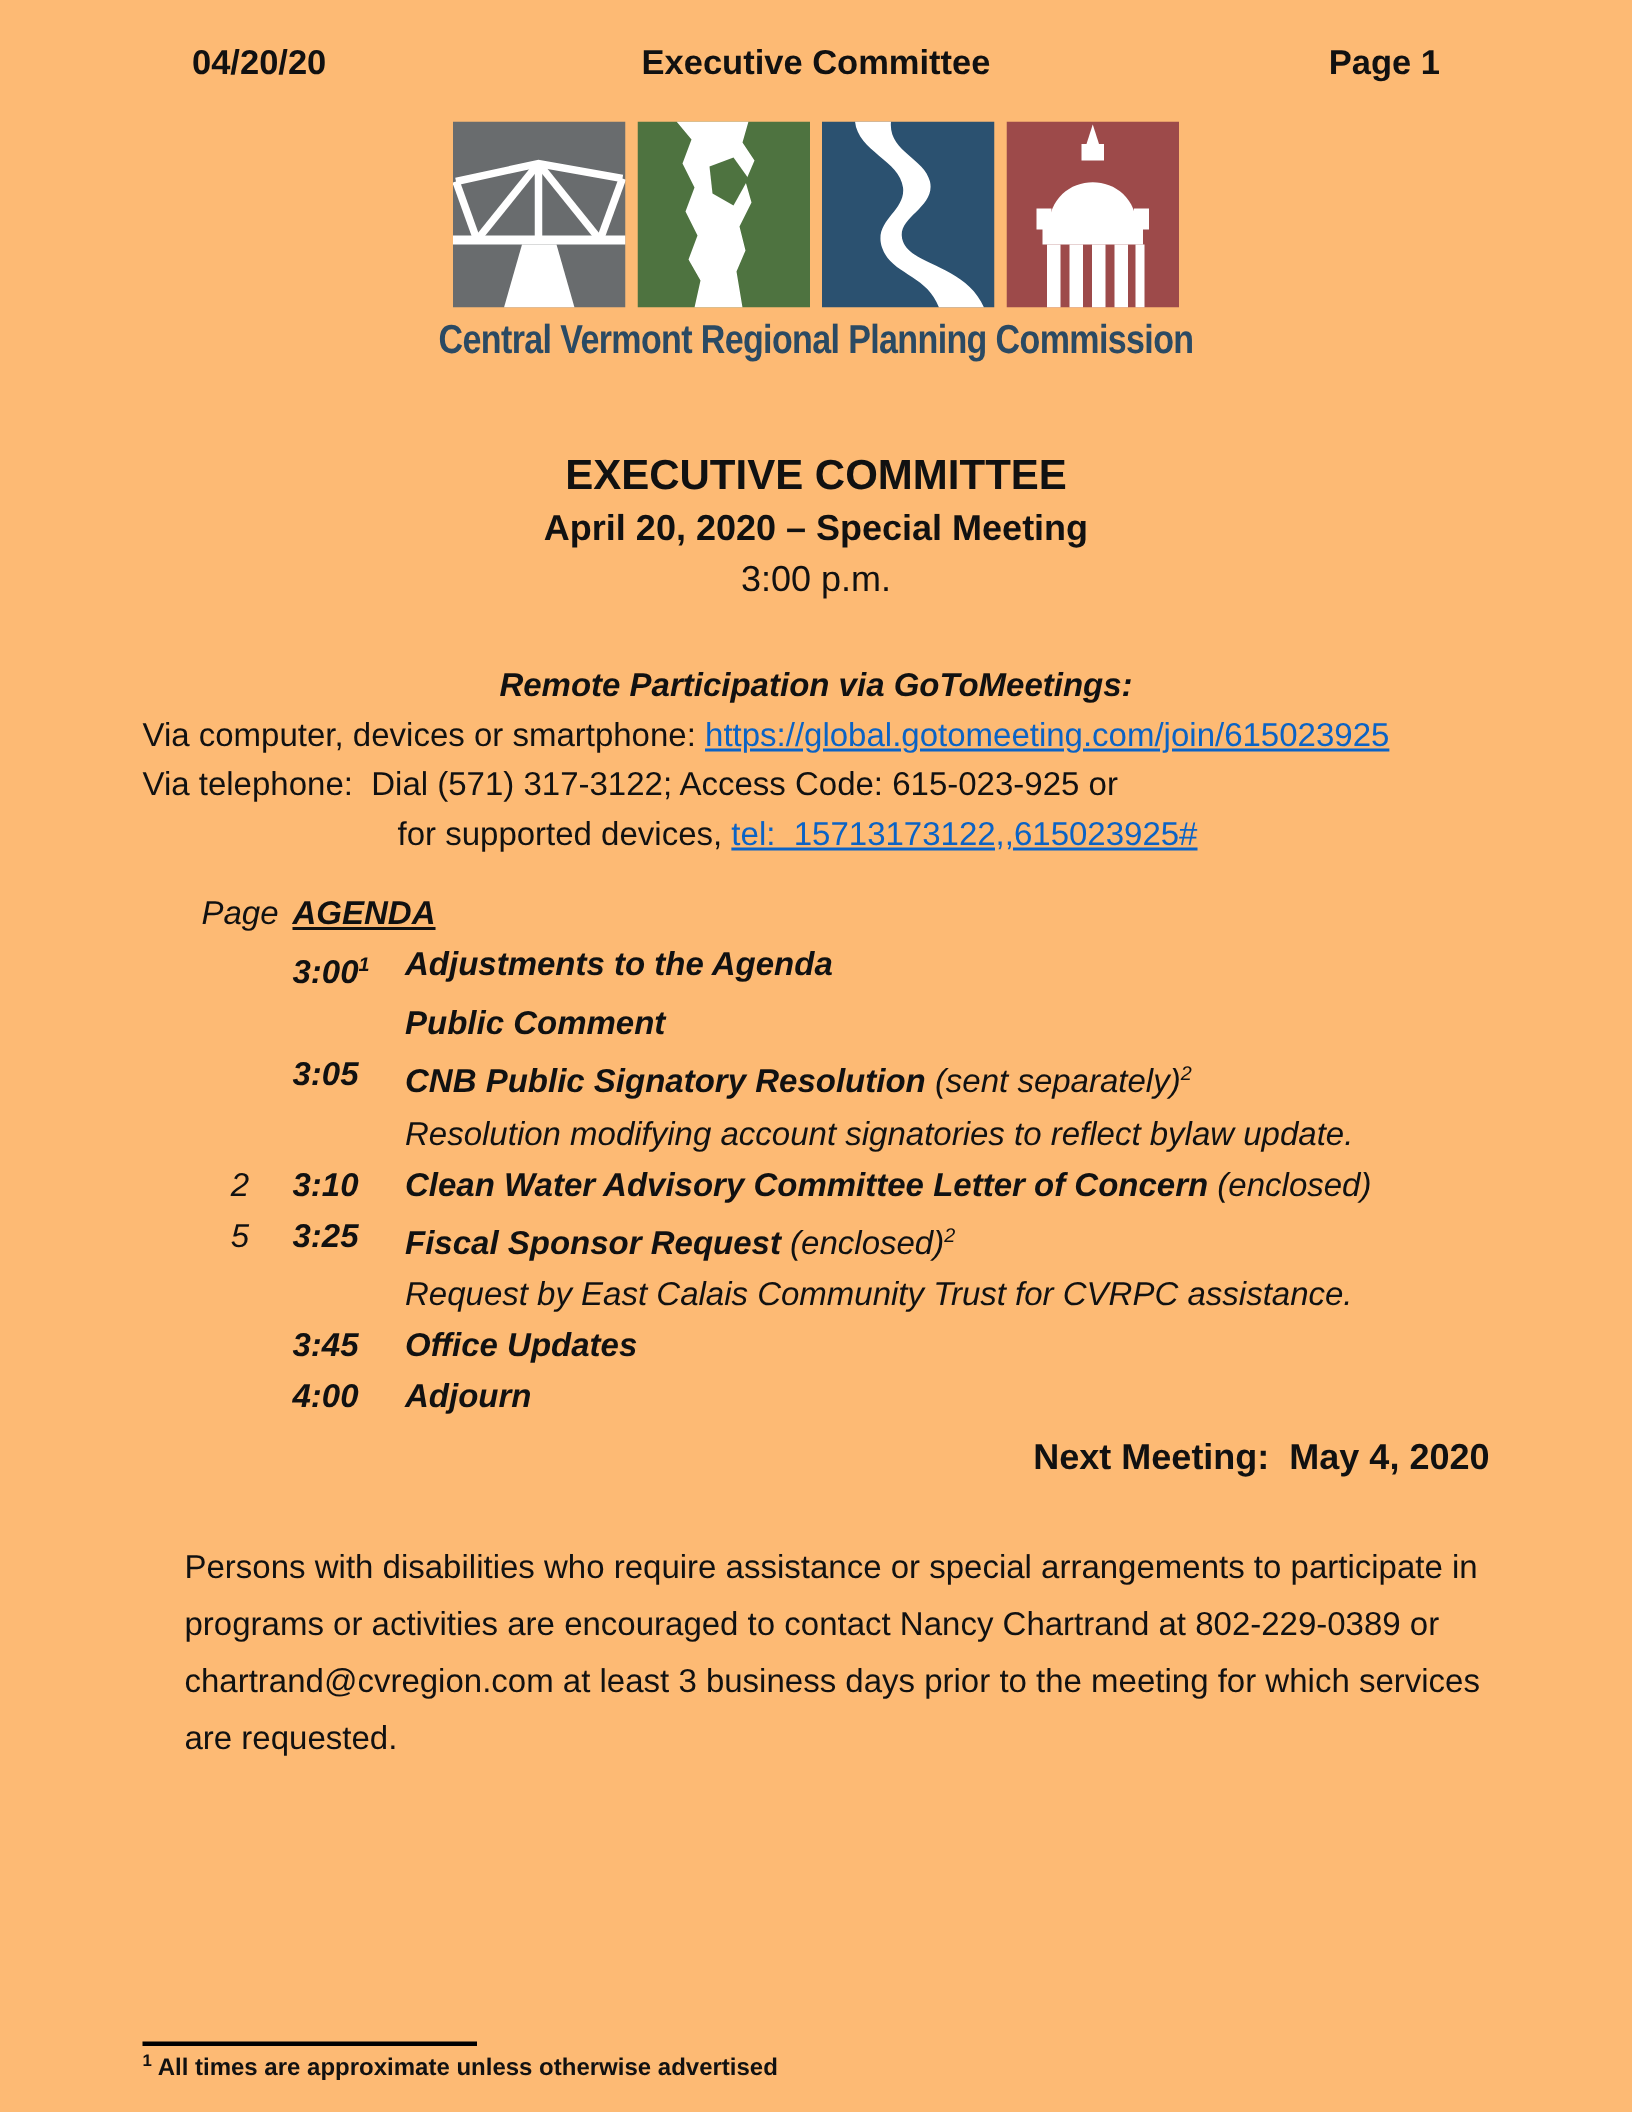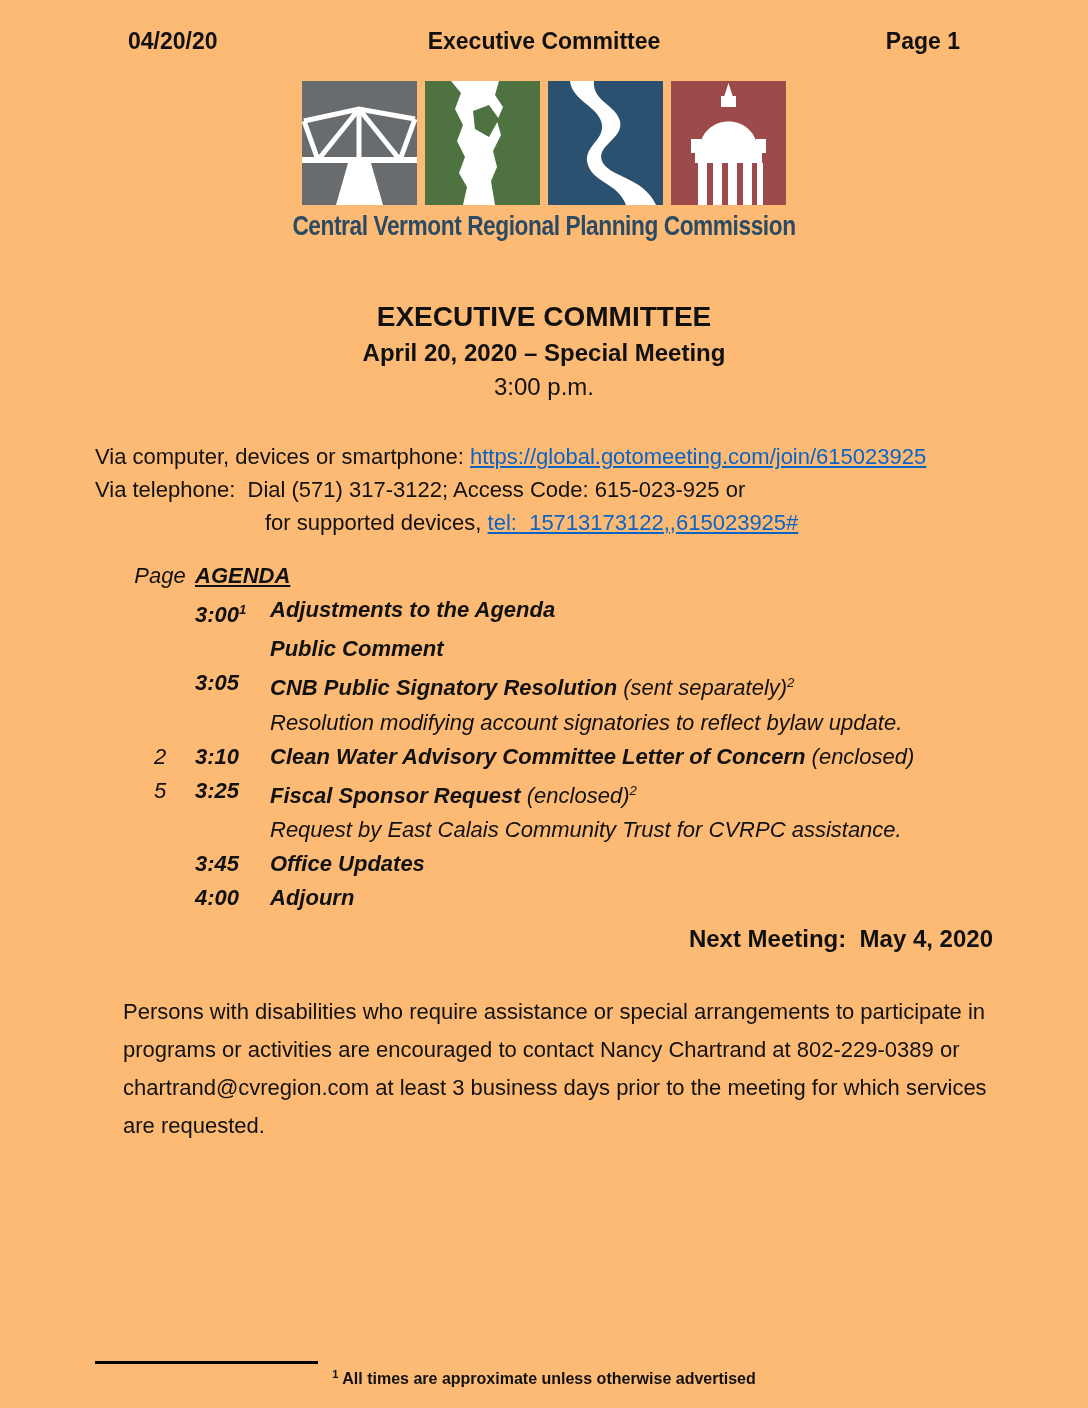--- a/index.html
+++ b/index.html
@@ -52,21 +52,21 @@
   .agenda-heading-title { font-weight: bold; text-decoration: underline; }
   .item-title { font-weight: bold; }
 
   
   .next-meeting { margin-top: 10px; text-align: right; font-size: 24px; font-weight: bold; }
 
   
   .accessibility { margin-top: 40px; font-size: 22px; line-height: 38px; max-width: 905px; margin-left: 28px; }
 
   
-  .footnote-block { margin-top: auto; text-align: center; }
+  .footnote-block { margin-top: auto; }
   .footnote-rule { width: 223px; border-top: 3px solid #000; }
   .footnote-text { margin-top: 4px; font-size: 16px; font-weight: bold; }
   .footnote-text sup { font-size: 70%; }
 
   
   .doc-footer { margin-top: 36px; text-align: center; color: #44546a; font-size: 22px; line-height: 33px; }
 </style>
 </head>
 <body>
 
@@ -126,20 +126,21 @@
     <div class="logo-text">Central Vermont Regional Planning Commission</div>
   </div>
 
   <div class="title-block">
     <div class="title-line1">EXECUTIVE COMMITTEE</div>
     <div class="title-line2">April 20, 2020 – Special Meeting</div>
     <div class="title-line3">3:00 p.m.</div>
   </div>
 
   <div class="remote-block">
+    <div class="remote-heading">Remote Participation via GoToMeetings:</div>
     <div>
       <span class="pre">Via computer, devices or smartphone: </span><a class="doc-link">https://global.gotomeeting.com/join/615023925</a>
     </div>
     <div class="pre">Via telephone:  Dial (571) 317-3122; Access Code: 615-023-925 or</div>
     <div class="remote-line3">
       <span class="pre">for supported devices, </span><a class="doc-link pre">tel:  15713173122,,615023925#</a>
     </div>
   </div>
 
   <div class="agenda">

